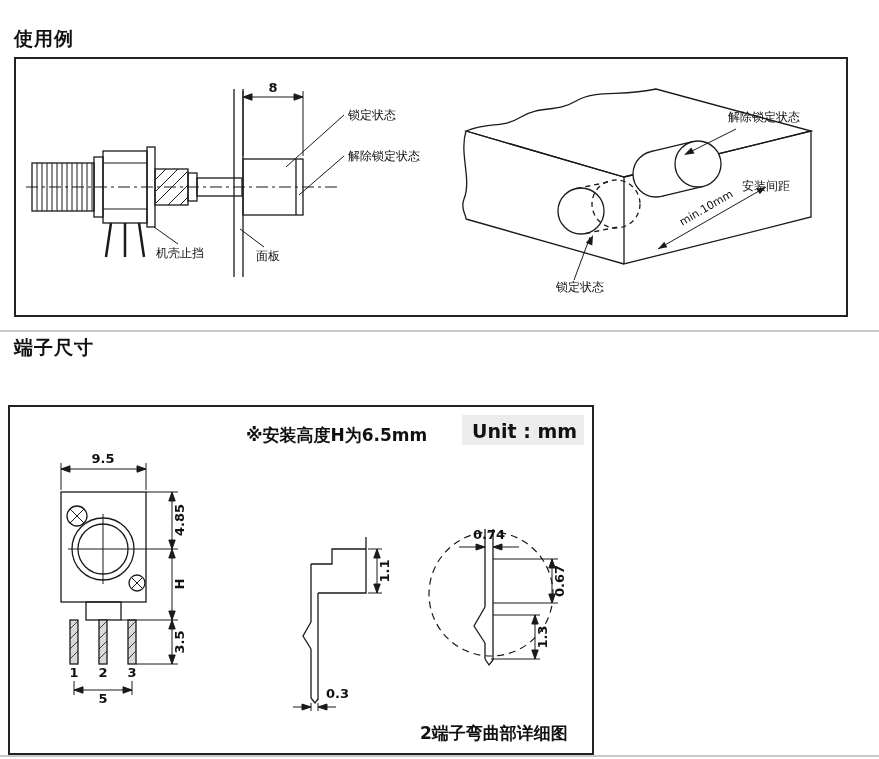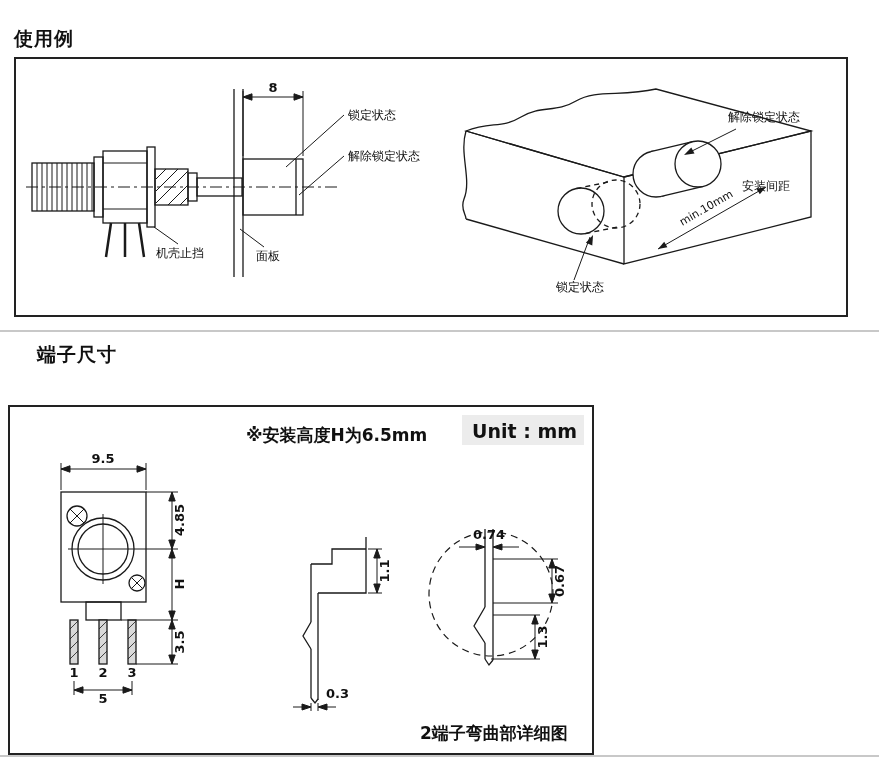--- a/index.html
+++ b/index.html
@@ -1,19 +1,19 @@
 <!DOCTYPE html>
 <html><head>
 <meta charset="utf-8">
 <style>
   html,body{margin:0;padding:0;background:#fff;}
   body{width:879px;height:759px;position:relative;font-family:"DejaVu Sans","Liberation Sans",sans-serif;color:#111;}
   .heading{position:absolute;font-size:19px;font-weight:bold;letter-spacing:1px;}
   #h-usage{left:14px;top:10px;margin-top:16px;}
-  #h-term{left:14px;top:342px;margin-left:23px;}
+  #h-term{left:14px;top:335px;}
   .figure-box{position:absolute;border:2px solid #222;background:#fff;}
   #box-usage{left:14px;top:57px;width:830px;height:256px;}
   #box-term{left:8px;top:405px;width:582px;height:346px;}
   .divider{position:absolute;left:0;width:879px;height:2px;background:#c8c8c8;}
   #divider-1{top:330px;}
   #divider-2{top:755px;}
   svg{display:block;}
   svg text{fill:#111;stroke:none;font-family:"DejaVu Sans","Liberation Sans",sans-serif;}
   .lbl{font-size:12px;}
   .dim{font-size:13px;font-weight:bold;}

